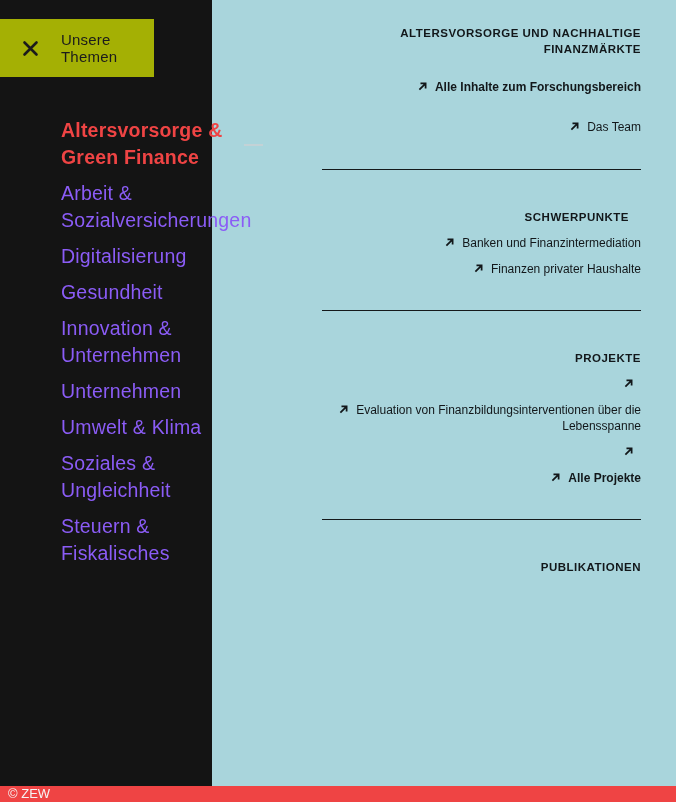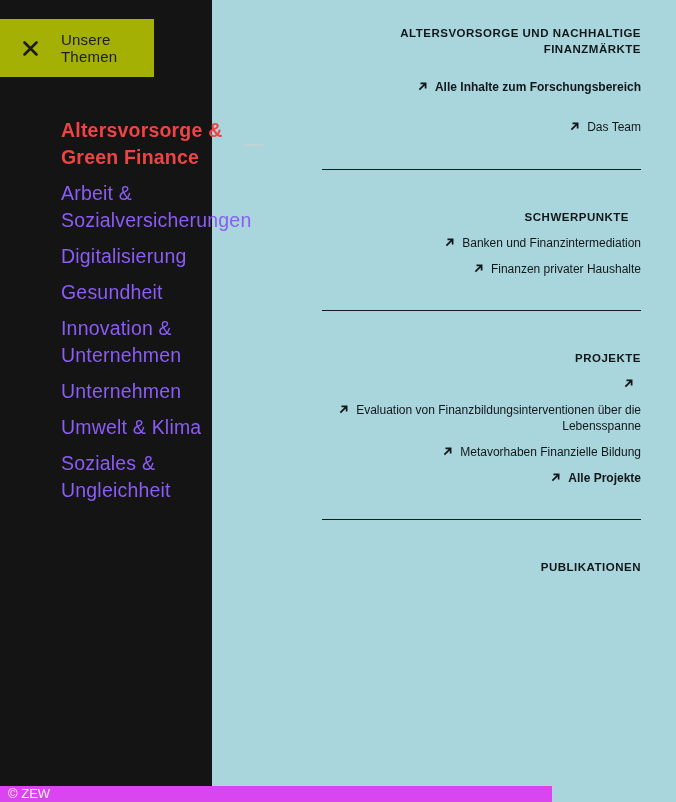--- a/index.html
+++ b/index.html
@@ -57,22 +57,22 @@
   .link svg{vertical-align:-1px;margin-right:7px;}
   .divider{
     border:none;border-top:1px solid #15191b;margin:33px 0 0 0;height:0;
   }
   .mt-ov1{margin-top:22px;}
   .mt-ov2{margin-top:24px;}
   .mt-hr1{margin-top:34px;}
   .sec-heading.after-hr{margin-top:39px;}
   
   .footer{
-    position:absolute;left:0;bottom:0;width:552px;height:16px;
-    background:#d946ef;z-index:5;
+    position:absolute;left:0;bottom:0;width:676px;height:16px;
+    background:#ef4444;z-index:5;
     display:flex;align-items:center;
   }
   .footer span{color:#f5f5f5;font-size:13px;padding-left:8px;line-height:16px;}
 </style>
 </head>
 <body>
 
 <div class="screen">
 
   <aside class="sidebar">
@@ -90,20 +90,22 @@
         <div class="menu-item">Arbeit &amp;
 Sozialversicherungen</div>
         <div class="menu-item">Digitalisierung</div>
         <div class="menu-item">Gesundheit</div>
         <div class="menu-item">Innovation &amp;
 Unternehmen</div>
         <div class="menu-item">Unternehmen</div>
         <div class="menu-item">Umwelt &amp; Klima</div>
         <div class="menu-item">Soziales &amp;
 Ungleichheit</div>
+        <div class="menu-item">Steuern &amp;
+Fiskalisches</div>
       </nav>
   </aside>
 
   <span class="active-dash"></span>
 
   <main class="panel" id="panel">
     <h2 class="sec-heading">ALTERSVORSORGE UND NACHHALTIGE FINANZMÄRKTE</h2>
     <div id="overview-links">
         <div class="link bold mt-ov1"><svg width="11" height="11" viewBox="0 0 12 12">
             <path d="M2.6 9.4 L9.2 2.8 M3.8 2.6 H9.4 V8.2" stroke="#12171a" stroke-width="1.9" fill="none"></path>
@@ -124,21 +126,21 @@
         <hr class="divider">
         <h3 class="sec-heading after-hr" style="margin: 39px 0px 0px;">PROJEKTE</h3>
         <div class="link first"><svg width="11" height="11" viewBox="0 0 12 12">
             <path d="M2.6 9.4 L9.2 2.8 M3.8 2.6 H9.4 V8.2" stroke="#12171a" stroke-width="1.9" fill="none"></path>
           </svg></div>
         <div class="link"><svg width="11" height="11" viewBox="0 0 12 12">
             <path d="M2.6 9.4 L9.2 2.8 M3.8 2.6 H9.4 V8.2" stroke="#12171a" stroke-width="1.9" fill="none"></path>
           </svg><span>Evaluation von Finanzbildungsinterventionen über die Lebensspanne</span></div>
         <div class="link"><svg width="11" height="11" viewBox="0 0 12 12">
             <path d="M2.6 9.4 L9.2 2.8 M3.8 2.6 H9.4 V8.2" stroke="#12171a" stroke-width="1.9" fill="none"></path>
-          </svg><span>Metavorhaben Finanzielle Bildung</span></div>
+          </svg></div>
         <div class="link bold"><svg width="11" height="11" viewBox="0 0 12 12">
             <path d="M2.6 9.4 L9.2 2.8 M3.8 2.6 H9.4 V8.2" stroke="#12171a" stroke-width="1.9" fill="none"></path>
           </svg><span>Alle Projekte</span></div>
         <hr class="divider">
         <h3 class="sec-heading after-hr" style="margin: 39px 0px 0px;">PUBLIKATIONEN</h3>
       </div>
   </main>
 
   <footer class="footer">
     <span>© ZEW</span>

